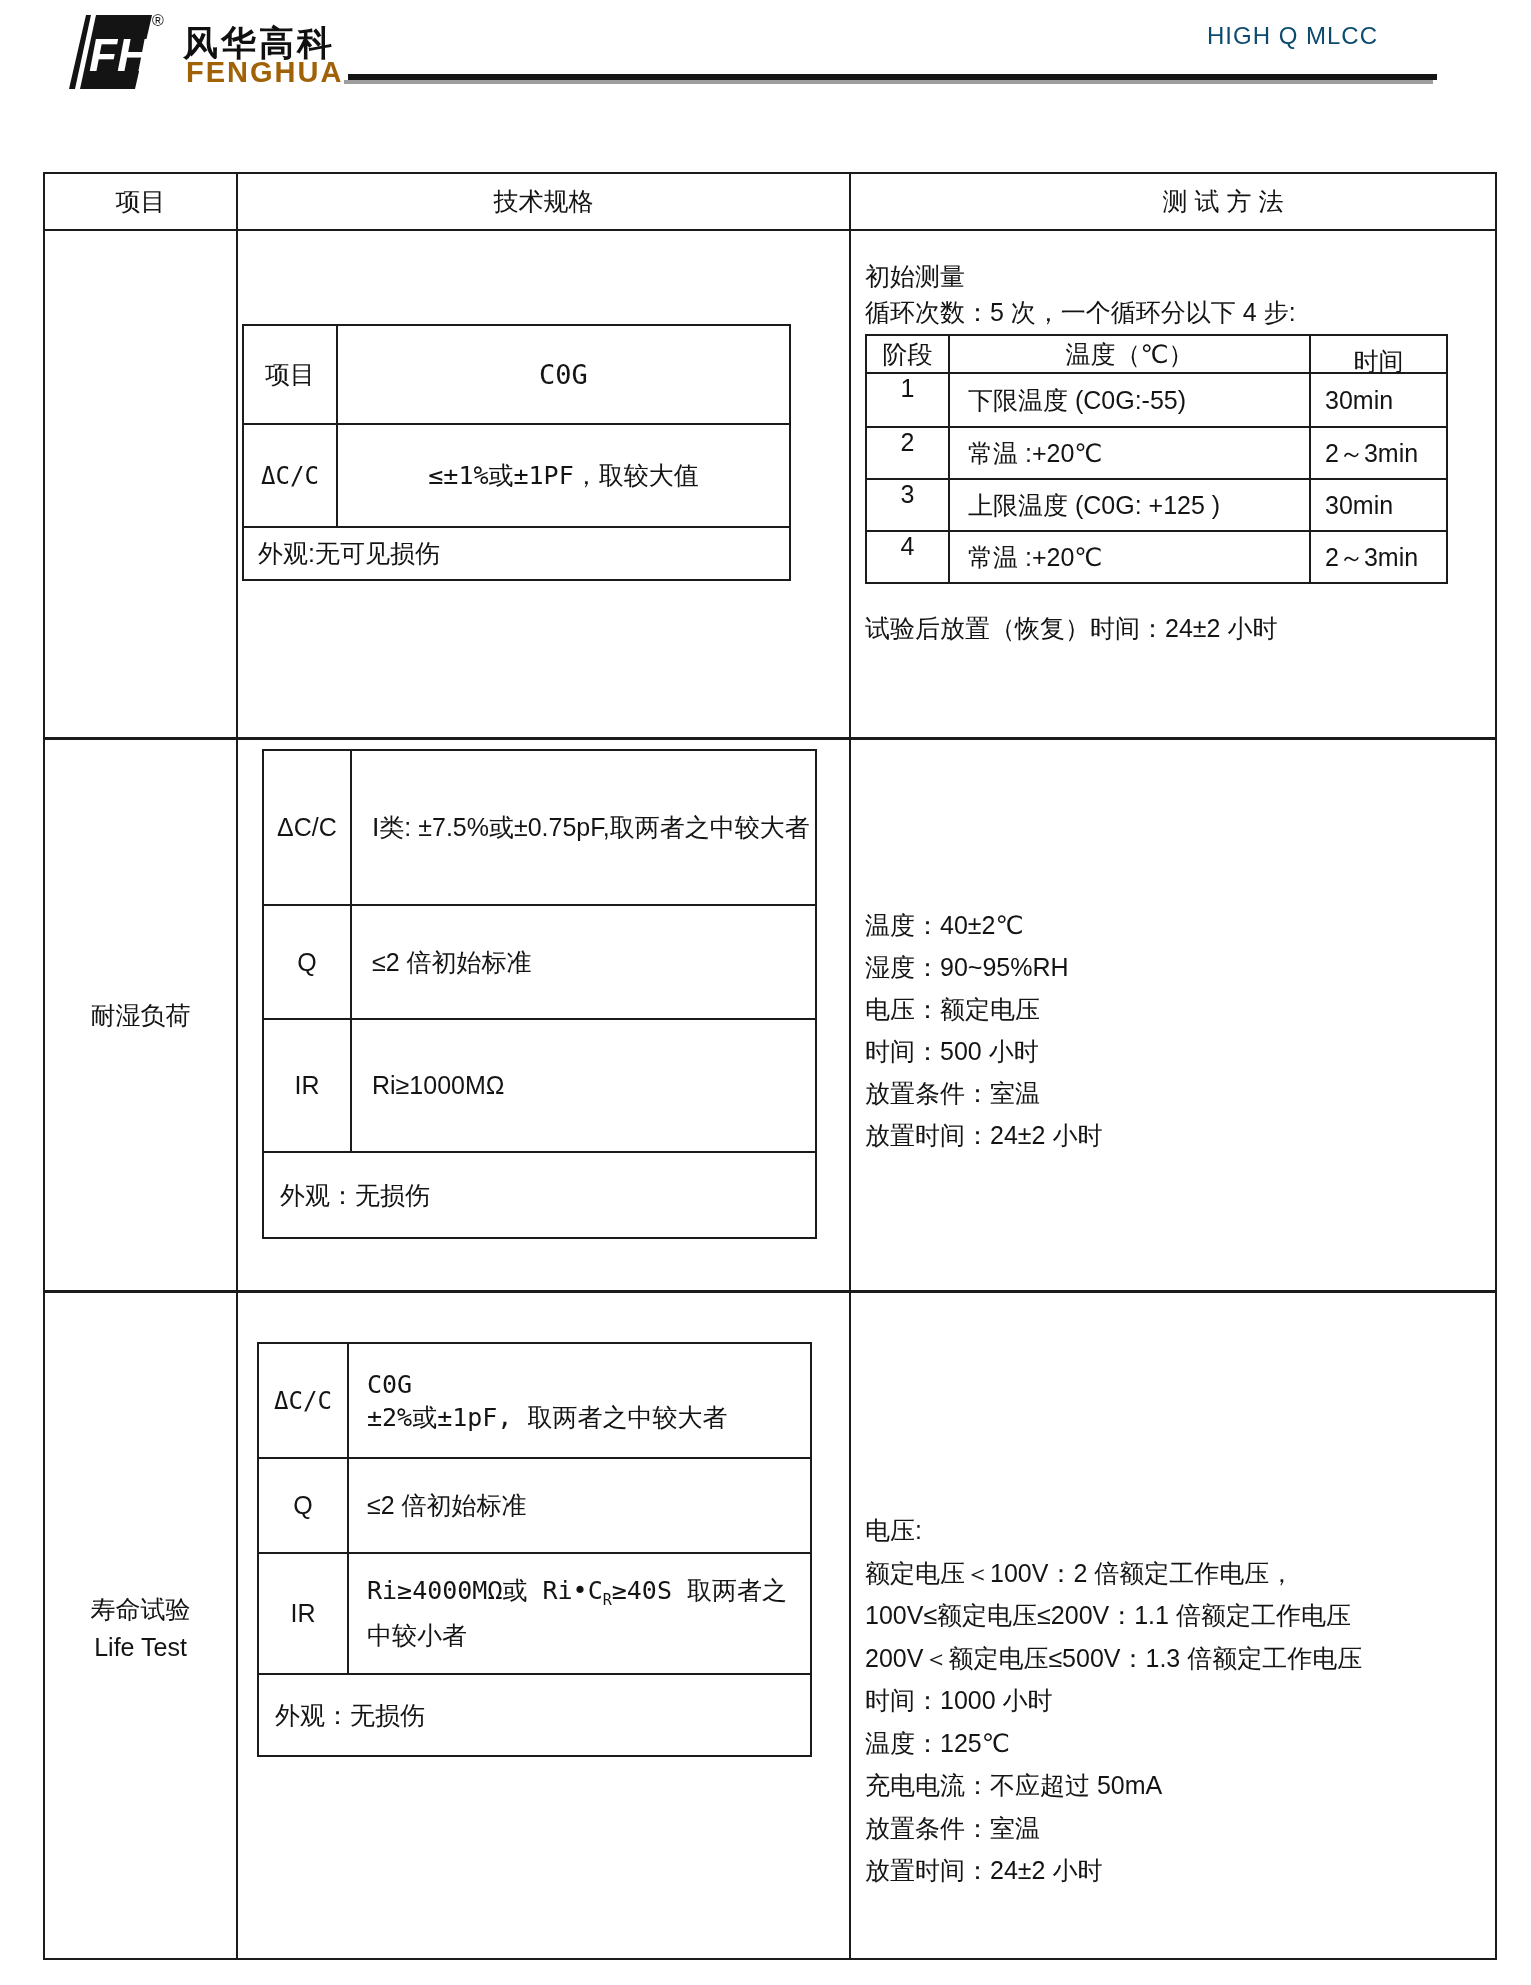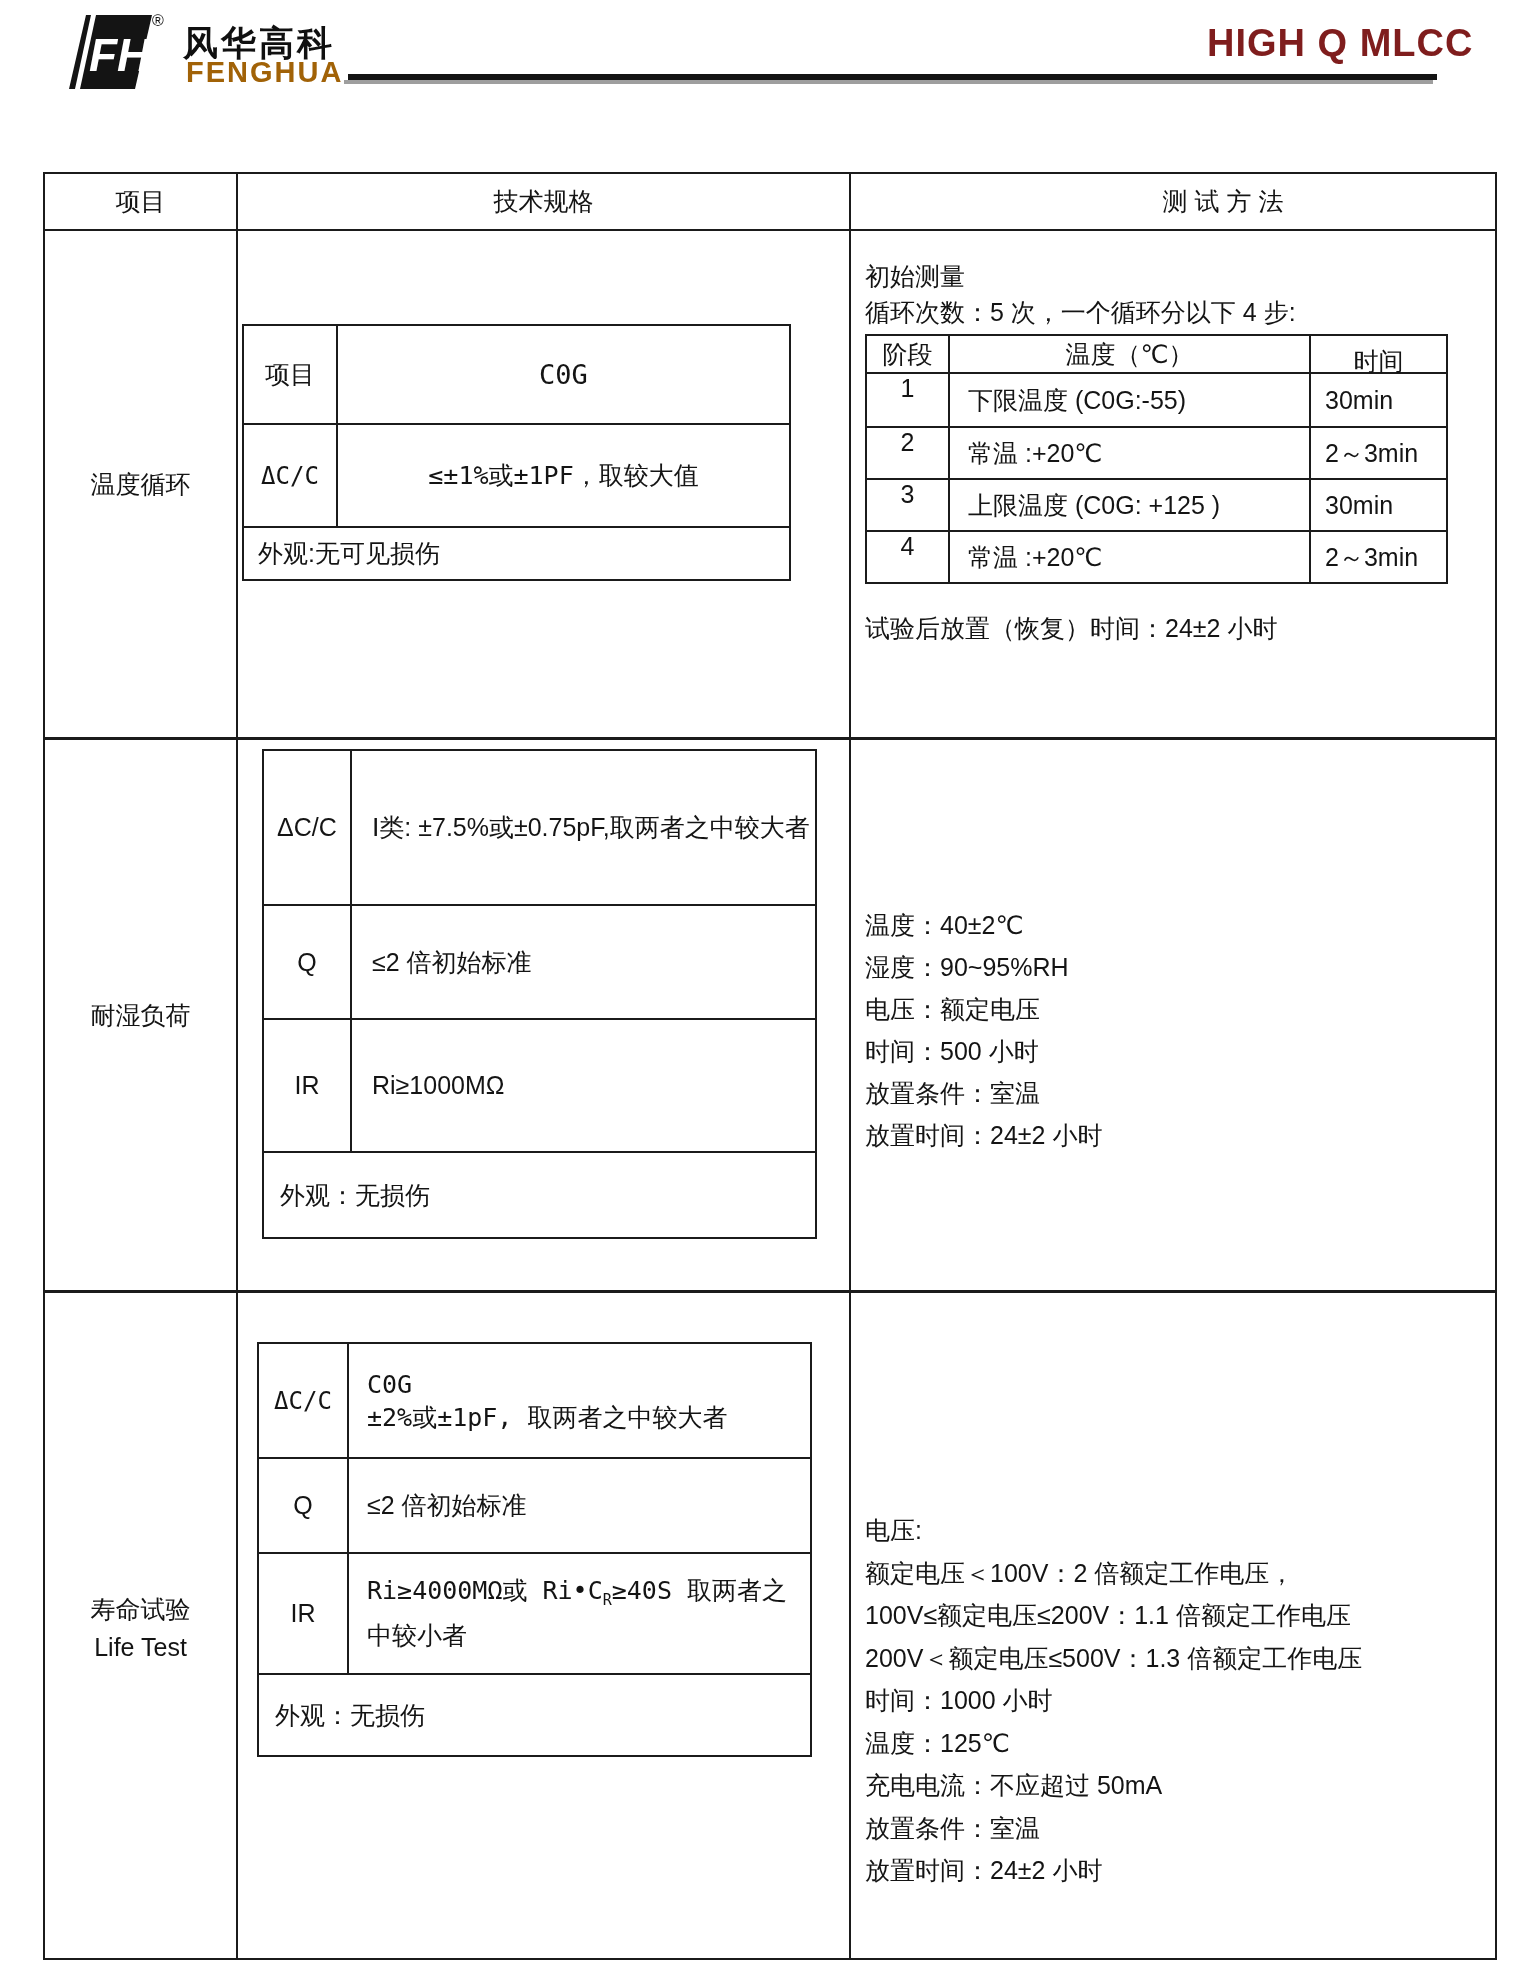--- a/index.html
+++ b/index.html
@@ -13,21 +13,21 @@
   .cell { position:absolute; display:flex; align-items:center; }
   .center { justify-content:center; text-align:center; }
   .topnum { align-items:flex-start; justify-content:center; }
   .line { position:absolute; background:#1b1b1b; }
   .frame { position:absolute; border:2px solid #1b1b1b; background:#fff; }
   .fs24 { font-size:24px; }
   .fs25 { font-size:25px; }
   .fs27 { font-size:27px; }
   .brand-cn { font-size:35px; font-weight:bold; letter-spacing:3px; color:#101010; }
   .brand-en { font-size:29px; font-weight:bold; letter-spacing:2px; color:#a16207; }
-  .doc-title { font-size:38px; font-weight:bold; letter-spacing:1px; color:#7f1d1d; }
+  .doc-title { font-size:24px; font-weight:normal; letter-spacing:1px; color:#0c4a6e; }
   .padL14 { padding-left:14px; }
   .padL16 { padding-left:16px; }
   .padL18 { padding-left:18px; }
   .padL20 { padding-left:20px; }
   sub { font-size:60%; }
 </style>
 </head>
 <body>
 
 <div class="page">
@@ -57,23 +57,20 @@
     <div class="cell center fs25" style="left:0;top:0;width:191px;height:55px;">
         <span>项目</span>
       </div>
     <div class="cell center fs25" style="left:193px;top:0;width:611px;height:55px;">
         <span>技术规格</span>
       </div>
     <div class="cell center fs25" style="left:806px;top:0;width:648px;height:55px;margin-left:48px;">
         <span>测 试 方 法</span>
       </div>
 
-    <div class="cell center fs25" style="left:0;top:57px;width:191px;height:506px;">
-        <span>温度循环</span>
-      </div>
 
     <div class="frame" style="left:197px;top:150px;width:549px;height:257px;">
       <div class="line" style="left:92px;top:0;width:2px;height:202px;"></div>
       <div class="line" style="left:0;top:97px;width:100%;height:2px;"></div>
       <div class="line" style="left:0;top:200px;width:100%;height:2px;"></div>
       <div class="cell center fs25" style="left:0;top:0;width:92px;height:97px;">
           <span>项目</span>
         </div>
       <div class="cell center mono fs27" style="left:94px;top:0;width:451px;height:97px;">
           <span>C0G</span>

